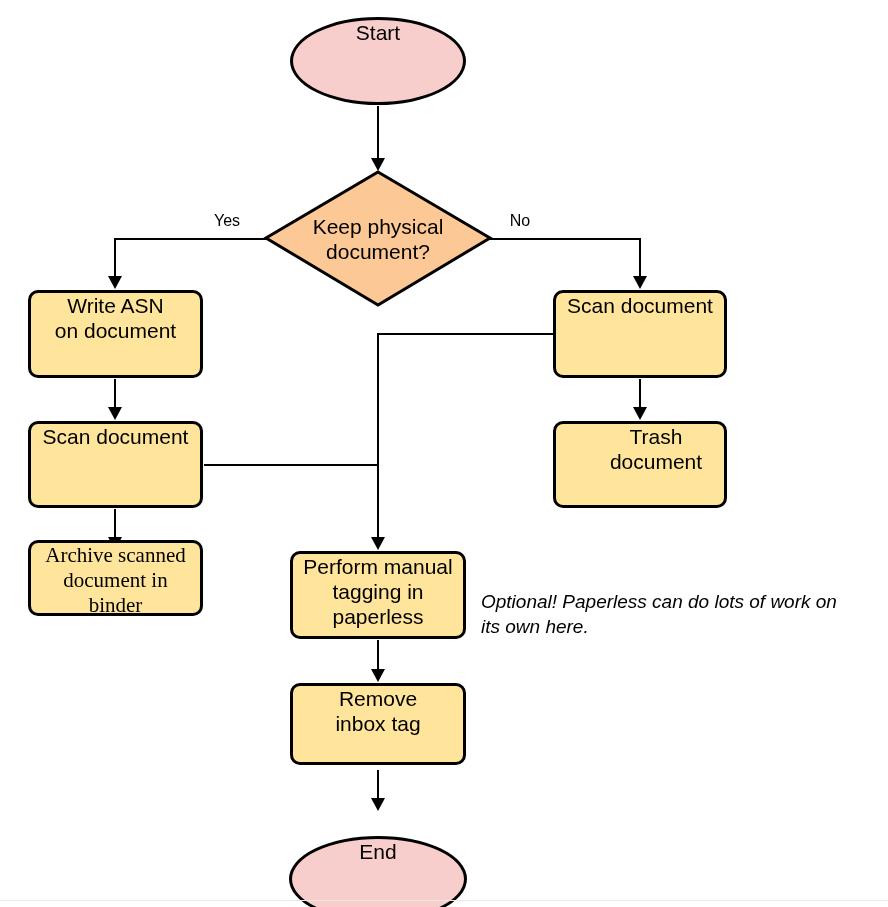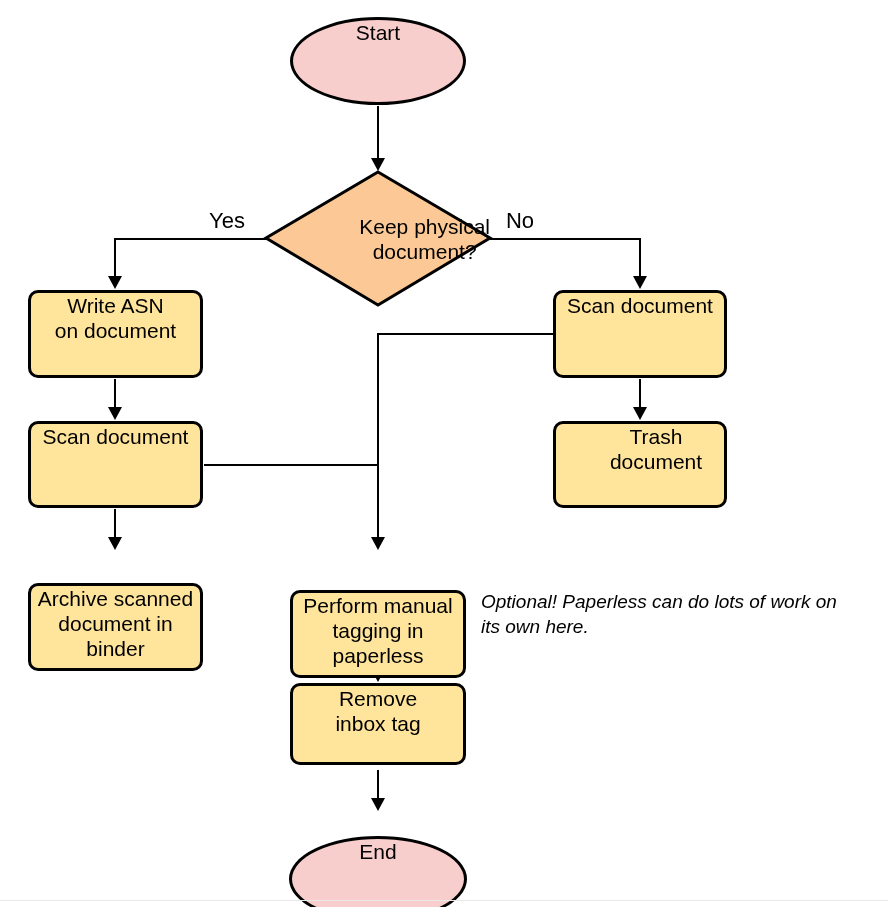--- a/index.html
+++ b/index.html
@@ -48,29 +48,29 @@
   }
   .terminal {
     background: var(--terminal_fill, #f8cecc);
     border: 3px solid var(--border, #000);
     border-radius: 50%;
   }
   .decision-label {
     position: absolute;
     display: flex;
     align-items: center;
-    justify-content: flex-end;
+    justify-content: center;
     text-align: center;
     font-size: 21px;
     line-height: 25px;
   }
   .label { white-space: pre-line; }
   .edge-label {
     position: absolute;
-    font-size: 22px;
+    font-size: 16px;
     line-height: 22px;
     text-align: center;
   }
   .note {
     position: absolute;
     left: 481px;
     top: 589px;
     width: 410px;
     font-size: 19px;
     line-height: 25px;
@@ -82,24 +82,24 @@
     left: 0;
     top: 900px;
     width: 888px;
     height: 1px;
     background: #e9e9e9;
   }
   
   .n-start   { left: 290px; top: 17px;  width: 176px; height: 88px; }
   .n-write   { left: 28px;  top: 290px; width: 175px; height: 88px; }
   .n-scan-l  { left: 28px;  top: 421px; width: 175px; height: 87px; }
-  .n-archive { left: 28px;  top: 583px; width: 175px; height: 88px; }
+  .n-archive { left: 28px;  top: 540px; width: 175px; height: 76px; font-family: Liberation Serif, serif; }
   .n-scan-r  { left: 553px; top: 290px; width: 174px; height: 88px; }
   .n-trash   { left: 553px; top: 421px; width: 174px; height: 87px; padding-left: 32px; }
-  .n-tag     { left: 290px; top: 551px; width: 176px; height: 88px; margin-top: 39px; }
+  .n-tag     { left: 290px; top: 551px; width: 176px; height: 88px; }
   .n-remove  { left: 290px; top: 683px; width: 176px; height: 82px; }
   .n-end     { left: 289px; top: 836px; width: 178px; height: 86px; }
   .n-decision-label { left: 266px; top: 196px; width: 224px; height: 85px; }
   .l-yes { left: 202px; top: 210px; width: 50px; }
   .l-no  { left: 495px; top: 210px; width: 50px; }
 </style>
 </head>
 <body>
 
 <div class="canvas">

